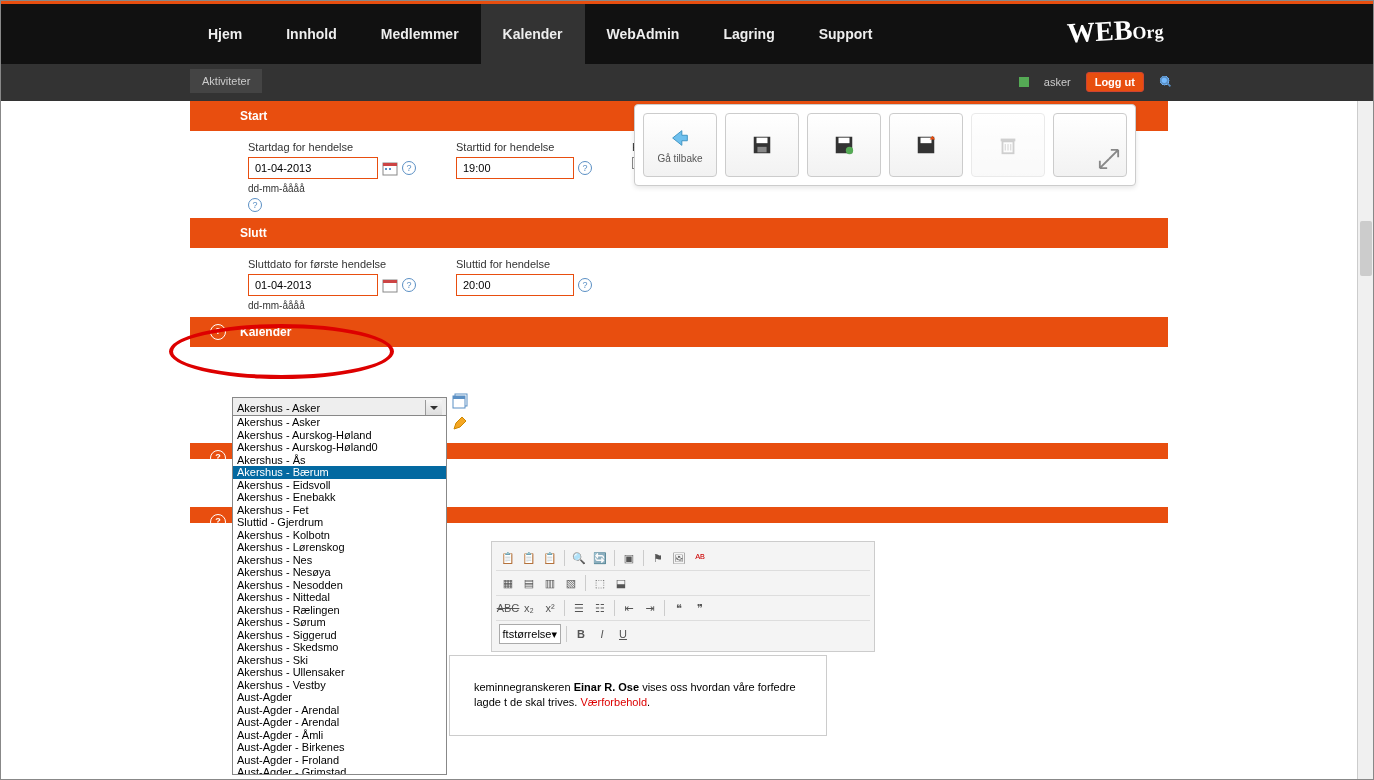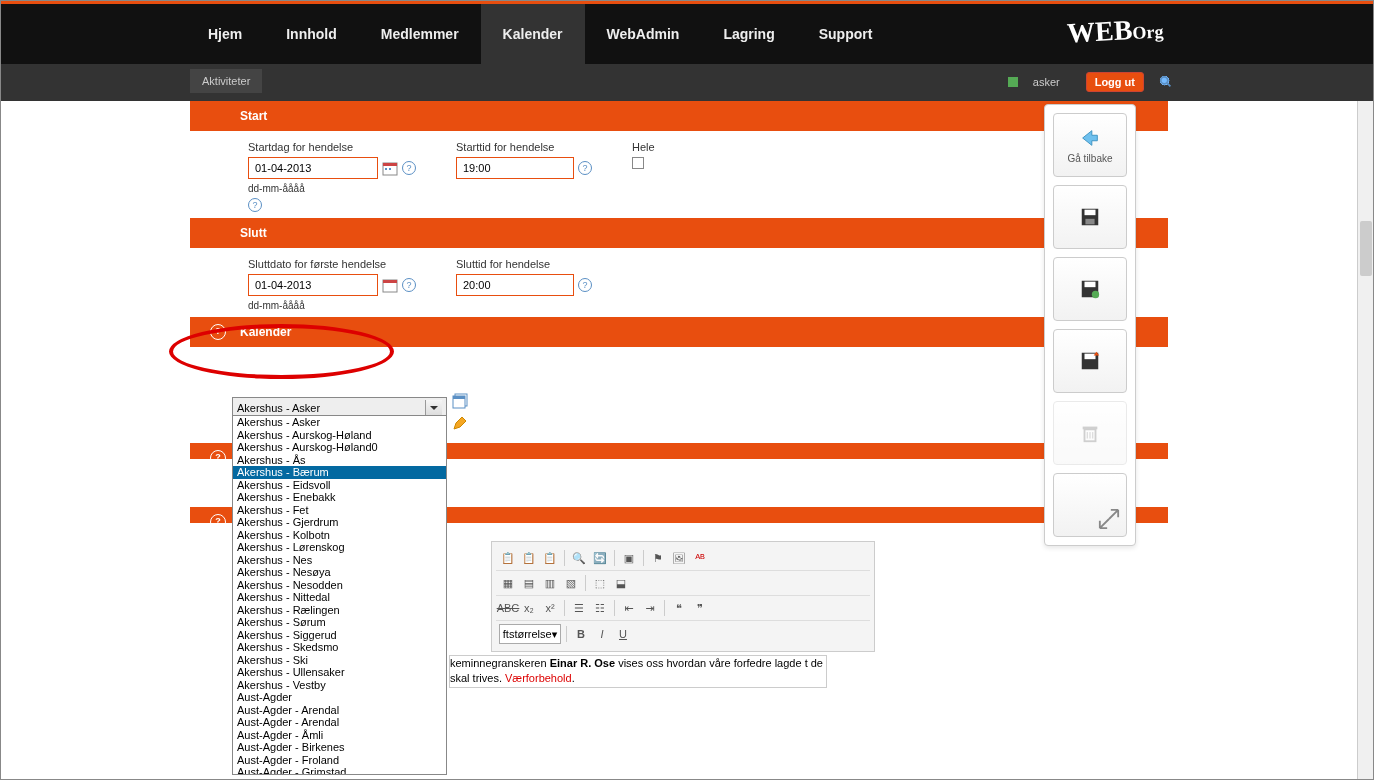--- a/index.html
+++ b/index.html
@@ -11,21 +11,21 @@
 .nav-item { color: #eee; font-size: 14px; font-weight: bold; padding: 0 22px; display: flex; align-items: center; cursor: pointer; }
 .nav-item.active { background: #333; }
 .logo { position: absolute; right: 210px; top: 14px; font-size: 28px; font-weight: bold; color: #fff; font-family: 'Comic Sans MS', cursive; transform: rotate(-3deg); }
 .logo .lower { font-size: 18px; }
 
 .sub-bar { background: #333; height: 37px; position: relative; }
 .sub-tab { position: absolute; left: 189px; top: 5px; background: #444; color: #ccc; padding: 6px 12px; font-size: 11px; cursor: pointer; }
 .user-area { position: absolute; right: 200px; top: 8px; display: flex; align-items: center; gap: 15px; }
 .user-icon { width: 10px; height: 10px; background: #5a5; display: inline-block; }
 .user-name { color: #ccc; font-size: 11px; }
-.logout-btn { background: #e84e0f; color: #fff; border: 1px solid #c43; padding: 3px 8px; font-size: 11px; font-weight: bold; cursor: pointer; border-radius: 3px; margin-left: 11px; }
+.logout-btn { background: #e84e0f; color: #fff; border: 1px solid #c43; padding: 3px 8px; font-size: 11px; font-weight: bold; cursor: pointer; border-radius: 3px; }
 .search-icon { width: 14px; height: 14px; background: radial-gradient(circle at 40% 40%, #7bf 40%, transparent 42%); border-radius: 50%; cursor: pointer; }
 .search-icon svg { width: 14px; height: 14px; }
 
 .content-wrap { position: absolute; left: 189px; top: 100px; right: 205px; bottom: 0; background: #fff; }
 
 .section-header { background: #e84e0f; color: #fff; font-weight: bold; padding: 8px 50px; font-size: 12px; position: relative; }
 .section-header.with-help::before { content: "?"; position: absolute; left: 20px; top: 7px; width: 14px; height: 14px; border: 1px solid #fff; border-radius: 50%; font-size: 9px; text-align: center; line-height: 13px; }
 
 .form-row { padding: 10px 50px 6px 58px; display: flex; gap: 40px; flex-wrap: wrap; }
 .form-group { display: flex; flex-direction: column; gap: 4px; }
@@ -46,33 +46,33 @@
 .select-arrow { width: 17px; height: 15px; background: linear-gradient(#f5f5f5,#ddd); border-left: 1px solid #999; display: flex; align-items: center; justify-content: center; }
 .select-arrow::after { content: ""; border: 4px solid transparent; border-top-color: #333; margin-top: 4px; }
 .pencil-icon { position: absolute; left: 262px; top: 28px; cursor: pointer; }
 .pencil-icon svg { width: 16px; height: 16px; }
 .multi-icon { position: absolute; left: 262px; top: 6px; }
 
 .dropdown-list { position: absolute; left: 42px; top: 28px; width: 215px; background: #fff; border: 1px solid #888; z-index: 20; font-size: 11px; max-height: 360px; overflow-y: scroll; }
 .dropdown-list .opt { padding: 0px 4px; cursor: pointer; line-height: 12.5px; }
 .dropdown-list .opt.hl { background: #0369a1; color: #fff; }
 
-.toolbar-float { position: absolute; right: 237px; top: 103px; background: #fff; border: 1px solid #ccc; border-radius: 4px; padding: 8px; display: flex; gap: 8px; z-index: 30; box-shadow: 0 2px 5px rgba(0,0,0,0.1); flex-direction: column; }
+.toolbar-float { position: absolute; right: 237px; top: 103px; background: #fff; border: 1px solid #ccc; border-radius: 4px; padding: 8px; display: flex; gap: 8px; z-index: 30; box-shadow: 0 2px 5px rgba(0,0,0,0.1); }
 .tool-btn { width: 74px; height: 64px; border: 1px solid #ccc; border-radius: 4px; background: linear-gradient(#fff,#f2f2f2); display: flex; flex-direction: column; align-items: center; justify-content: center; gap: 4px; cursor: pointer; font-size: 10px; color: #555; }
 .tool-btn svg { width: 22px; height: 22px; }
 .tool-btn.nolabel { font-size: 0; }
 
 .editor-toolbar { background: #f4f4f4; border: 1px solid #ccc; margin-left: 42px; margin-right: 0; width: 388px; position: absolute; left: 260px; top: 440px; padding: 4px; z-index: 3; }
 .editor-toolbar .tb-row { display: flex; gap: 3px; padding: 3px; flex-wrap: wrap; align-items: center; border-bottom: 1px solid #ddd; }
 .editor-toolbar .tb-row:last-child { border-bottom: none; }
 .tb-ico { width: 18px; height: 18px; border: 1px solid transparent; display: inline-flex; align-items: center; justify-content: center; cursor: pointer; font-size: 11px; color: #555; }
 .tb-sep { width: 1px; height: 16px; background: #ccc; margin: 0 2px; }
-.tb-select { border: 1px solid #aaa; background: #fff; width: 62px; height: 20px; font-size: 11px; padding: 0 3px; display: inline-flex; align-items: center; justify-content: center; cursor: pointer; }
-
-.editor-body { position: absolute; left: 260px; top: 552px; width: 570px; background: #fff; border: 1px solid #ccc; padding: 0; font-size: 11px; line-height: 1.4; z-index: 1; }
+.tb-select { border: 1px solid #aaa; background: #fff; width: 62px; height: 20px; font-size: 11px; padding: 0 3px; display: inline-flex; align-items: center; justify-content: flex-end; cursor: pointer; }
+
+.editor-body { position: absolute; left: 260px; top: 552px; width: 570px; background: #fff; border: 1px solid #ccc; padding: 24px; font-size: 11px; line-height: 1.4; z-index: 1; }
 .editor-body .bold-name { font-weight: bold; }
 .editor-body .red-link { color: #d00; }
 
 .right-scrollbar { position: absolute; right: 0; top: 100px; bottom: 0; width: 16px; background: #f0f0f0; border-left: 1px solid #ccc; }
 .right-scrollbar .sb-thumb { position: absolute; left: 2px; width: 12px; top: 120px; height: 55px; background: #ccc; border-radius: 2px; }
 </style>
 </head>
 <body>
 
 <div class="top-orange"></div>
@@ -176,21 +176,21 @@
         </svg></span>
     <div class="dropdown-list" id="dd-list">
         <div class="opt">Akershus - Asker</div>
         <div class="opt">Akershus - Aurskog-Høland</div>
         <div class="opt">Akershus - Aurskog-Høland0</div>
         <div class="opt">Akershus - Ås</div>
         <div class="opt hl">Akershus - Bærum</div>
         <div class="opt">Akershus - Eidsvoll</div>
         <div class="opt">Akershus - Enebakk</div>
         <div class="opt">Akershus - Fet</div>
-        <div class="opt">Akershus - Gjerdrum</div>
+        <div class="opt">Sluttid - Gjerdrum</div>
         <div class="opt">Akershus - Kolbotn</div>
         <div class="opt">Akershus - Lørenskog</div>
         <div class="opt">Akershus - Nes</div>
         <div class="opt">Akershus - Nesøya</div>
         <div class="opt">Akershus - Nesodden</div>
         <div class="opt">Akershus - Nittedal</div>
         <div class="opt">Akershus - Rælingen</div>
         <div class="opt">Akershus - Sørum</div>
         <div class="opt">Akershus - Siggerud</div>
         <div class="opt">Akershus - Skedsmo</div>

